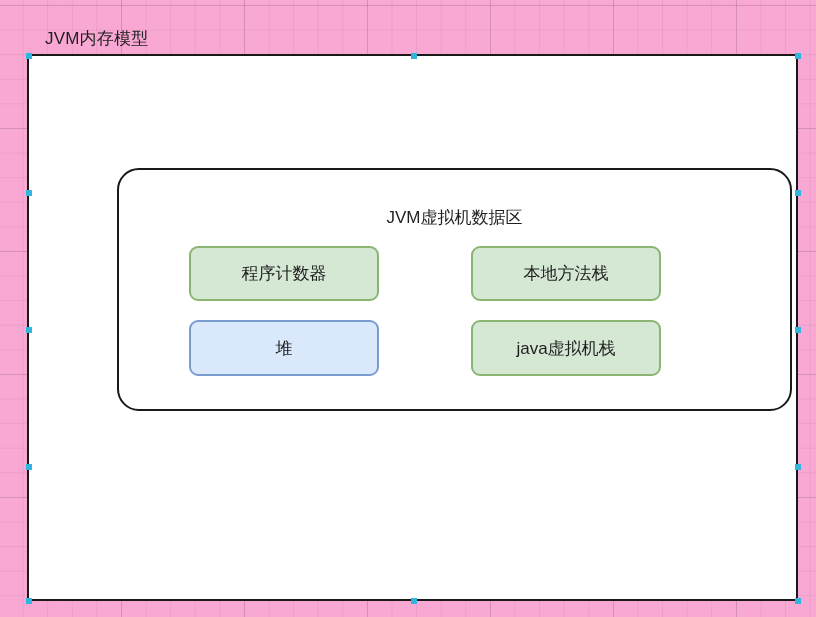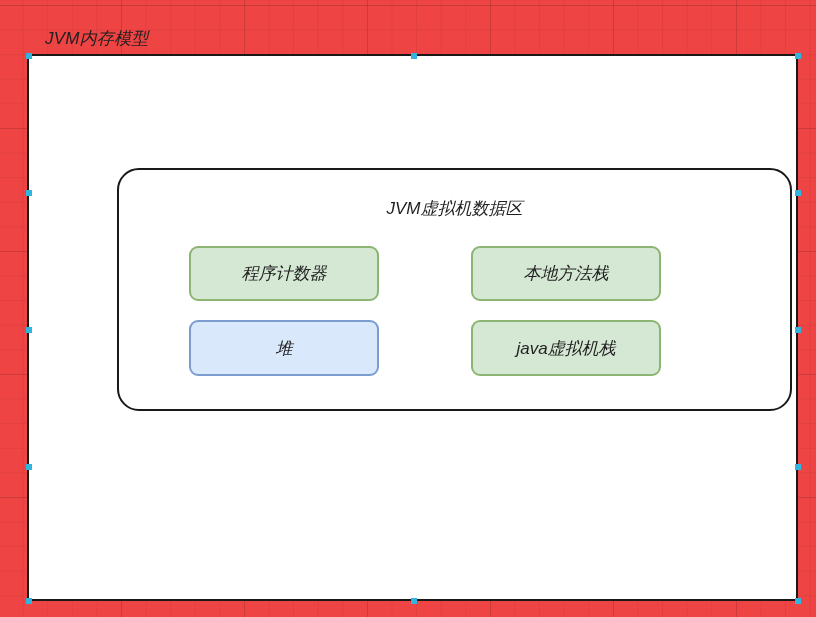--- a/index.html
+++ b/index.html
@@ -12,22 +12,21 @@
     font-family: "Liberation Sans", "DejaVu Sans", sans-serif;
     -webkit-font-smoothing: antialiased;
   }
 
   
   #canvas {
     position: relative;
     width: 816px;
     height: 617px;
     overflow: hidden;
-    background: #ef4444;
-    font-style: italic;
+    background: #f9a8d4;
   }
 
   
   #grid {
     position: absolute;
     inset: 0;
     background-image:
       linear-gradient(to right,  rgba(0,0,0,0.055) 1px, transparent 1px),
       linear-gradient(to bottom, rgba(0,0,0,0.055) 1px, transparent 1px),
       linear-gradient(to right,  rgba(0,0,0,0.10)  1px, transparent 1px),
@@ -87,21 +86,21 @@
 
   .group-title {
     position: absolute;
     left: 0;
     right: 0;
     text-align: center;
     font-size: 17px;
     color: #1f1f1f;
     white-space: nowrap;
   }
-  #group-jvm-runtime .group-title { top: 27px; }
+  #group-jvm-runtime .group-title { top: 36px; }
   #group-native-mem  .group-title { top: 29px; }
 
   
   .node {
     position: absolute;
     box-sizing: border-box;
     border-width: 2px;
     border-style: solid;
     border-radius: 9px;
     display: flex;

